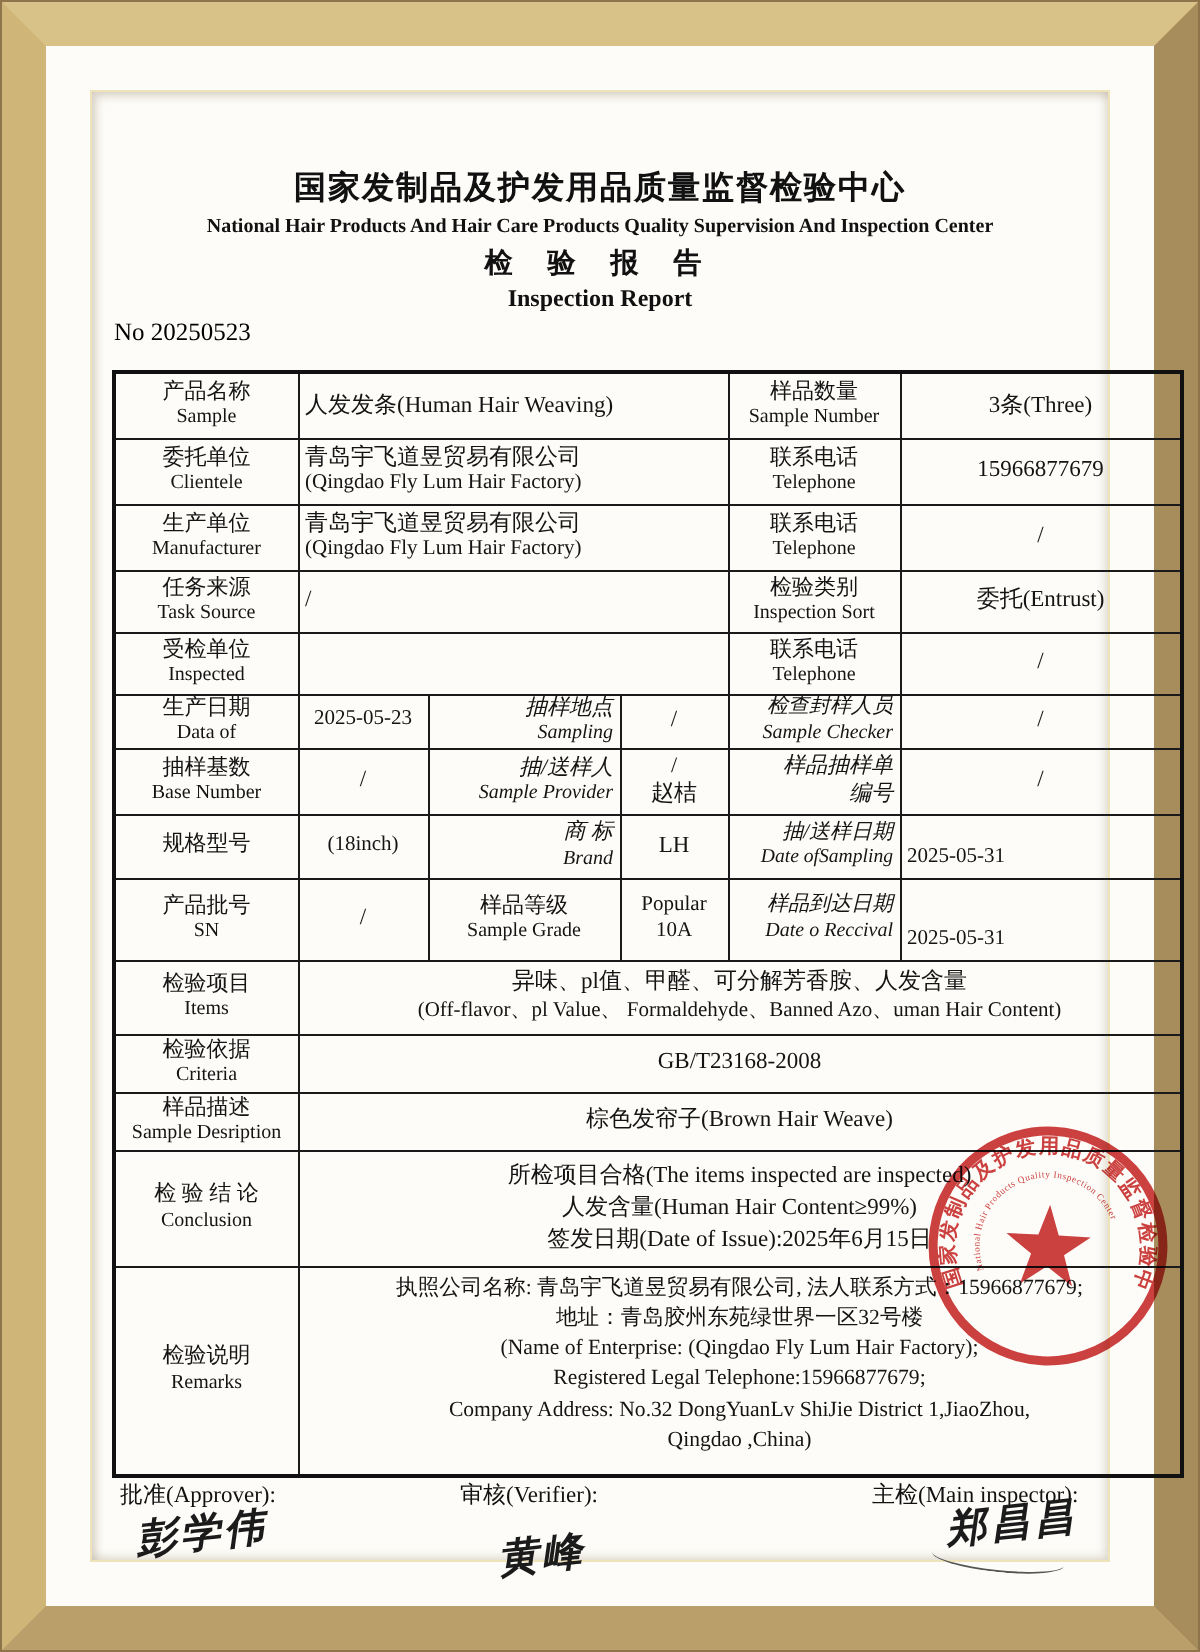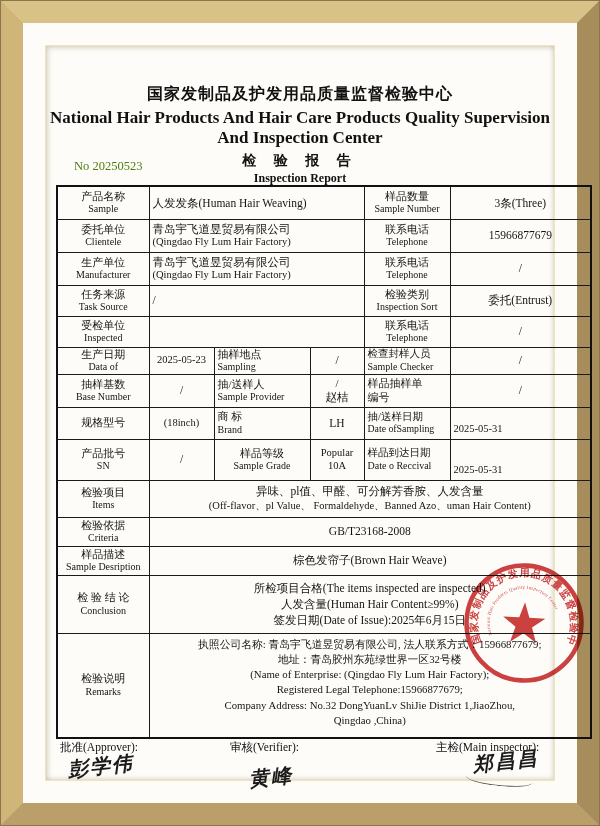--- a/index.html
+++ b/index.html
@@ -7,32 +7,32 @@
   
   .frame-outline{position:absolute;inset:0;background:#8d744a;}
   .frame{position:absolute;inset:1px;border-style:solid;border-width:22px;
          border-color:#d9c287 #a88d5c #bb9f6a #cfb578;box-sizing:border-box;background:#fdfcf8;}
   .paper{position:absolute;inset:23px;background:#fdfcf8;
          box-shadow:inset 2px 2px 5px rgba(90,70,30,.22), inset -2px -2px 4px rgba(90,70,30,.14),
                     0 0 0 1px rgba(235,220,170,.8);}
   
   .hdr{position:absolute;top:38px;left:0;right:0;text-align:center;color:#111;}
   .hdr .cn-title{font-size:16px;font-weight:bold;letter-spacing:1px;}
-  .hdr .en-title{font-size:17px;font-weight:bold;margin-top:3px;}
+  .hdr .en-title{font-size:10px;font-weight:bold;margin-top:3px;}
   .hdr .rep-cn{font-size:14px;font-weight:bold;letter-spacing:7px;margin-top:4px;}
   .hdr .rep-en{font-size:12px;font-weight:bold;margin-top:1px;}
-  .report-no{position:absolute;top:113px;left:28px;font-size:12.5px;color:#4d7c0f;}
+  .report-no{position:absolute;top:113px;left:11px;font-size:12.5px;color:#000000;}
   
   table{position:absolute;top:139px;left:10px;border-collapse:collapse;table-layout:fixed;
         width:534px;border:2px solid #111;}
   td{border:1px solid #1a1a1a;padding:0 3px;font-size:11px;line-height:1.22;color:#141414;
      vertical-align:middle;overflow:hidden;}
   .lab{text-align:center;}
   .lab .en{font-size:10px;}
-  .lab2{text-align:left;}
+  .lab2{text-align:right;font-style:italic;}
   .lab2 .en{font-size:10px;}
   .val-l{text-align:left;}
   .val-c{text-align:center;}
   .cn12{font-size:11.5px;}
   .en10{font-size:10.5px;}
   .bottom{vertical-align:bottom;text-align:left;padding-bottom:3px;}
   .span-cell{text-align:center;padding:2px 2px;}
   .span-cell .line{line-height:1.4;}
   .remarks .line{line-height:1.42;font-size:10.8px;}
   

